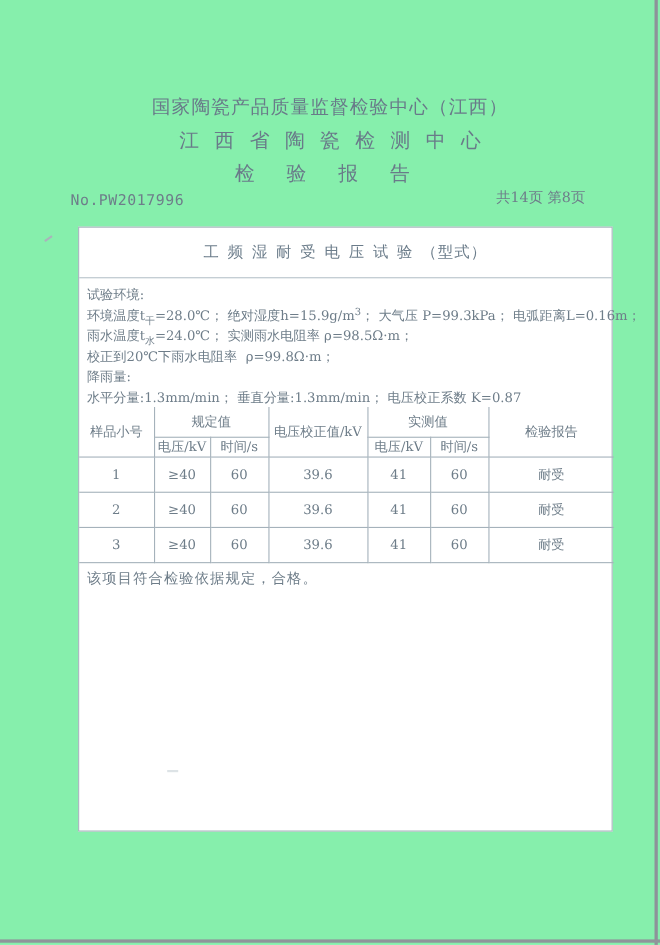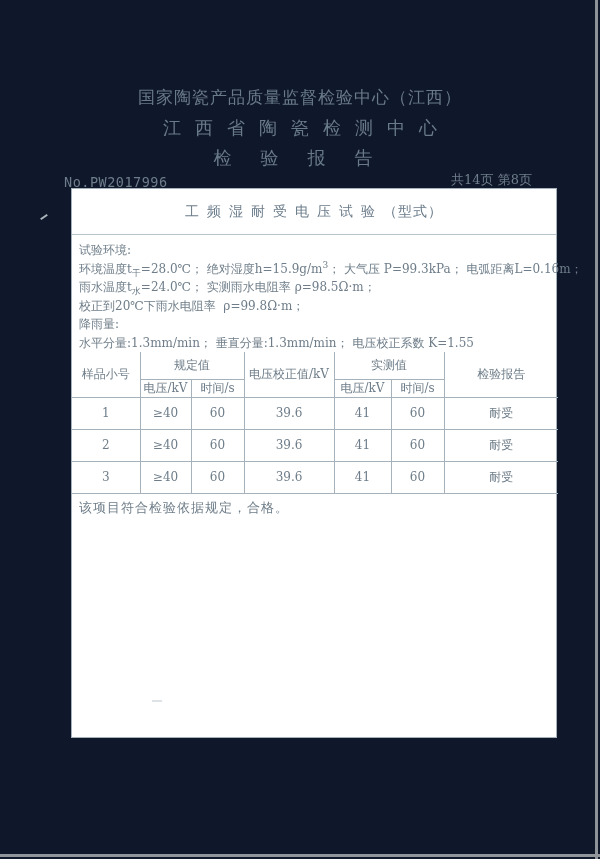--- a/index.html
+++ b/index.html
@@ -2,21 +2,21 @@
 <html><head>
 <meta charset="utf-8">
 <style>
   html,body{margin:0;padding:0;}
   body{
     width:600px;height:859px;background:#ffffff;
     font-family:"DejaVu Serif", serif;
     color:#6b7a87;
     position:relative;overflow:hidden;
   }
-  .page{position:relative;width:600px;height:859px;background:#0f172a;}
+  .page{position:relative;width:600px;height:859px;background:#86efac;}
 
   
   .hdr-line1{
     position:absolute;top:86px;left:0;width:100%;
     text-align:center;font-size:17px;letter-spacing:1px;
     color:#697a89;
   }
   .hdr-line2{
     position:absolute;top:116px;left:0;width:100%;
     text-align:center;font-size:18px;letter-spacing:14px;padding-left:14px;
@@ -32,21 +32,21 @@
     font-family:"DejaVu Sans Mono", monospace;
     font-size:13.5px;color:#6e7d8a;letter-spacing:0.5px;
   }
   .page-info{
     position:absolute;top:171px;right:68px;
     font-size:13px;color:#6e7d8a;
   }
 
   
   .frame{
-    position:absolute;left:71px;top:188px;width:486px;height:550px;
+    position:absolute;left:71px;top:206px;width:486px;height:550px;
     border:1px solid #a5b2bb;background:#fff;box-sizing:border-box;padding-left:32px;
   }
   .frame-title{
     position:absolute;top:0;left:0;right:0;height:45px;
     border-bottom:1px solid #b7c3ca;
     display:flex;align-items:center;justify-content:center;
     color:#6b7c8a;
   }
   .frame-title .t-main{font-size:14px;letter-spacing:8px;}
   .frame-title .t-suffix{font-size:14px;letter-spacing:1px;}
@@ -116,21 +116,21 @@
       <span class="t-main">工频湿耐受电压试验</span>
         <span class="t-suffix">（型式）</span>
     </div>
 
     <div class="env">
       <div class="env-line">试验环境:</div>
       <div class="env-line"><span>环境温度t</span><sub>干</sub><span>=28.0℃； 绝对湿度h=15.9g/m</span><sup>3</sup><span>； 大气压 P=99.3kPa； 电弧距离L=0.16m；</span></div>
       <div class="env-line"><span>雨水温度t</span><sub>水</sub><span>=24.0℃； 实测雨水电阻率 ρ=98.5Ω·m；</span></div>
       <div class="env-line">校正到20℃下雨水电阻率  ρ=99.8Ω·m；</div>
       <div class="env-line">降雨量:</div>
-      <div class="env-line">水平分量:1.3mm/min； 垂直分量:1.3mm/min； 电压校正系数 K=1.55</div>
+      <div class="env-line">水平分量:1.3mm/min； 垂直分量:1.3mm/min； 电压校正系数 K=0.87</div>
     </div>
 
     <table class="rtable">
       <colgroup>
         <col style="width:68px">
           <col style="width:51px">
           <col style="width:53px">
         <col style="width:90px">
           <col style="width:57px">
           <col style="width:53px">

